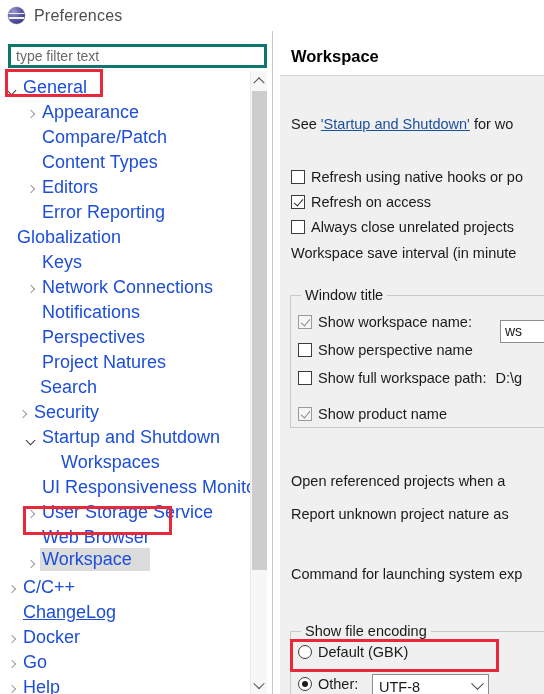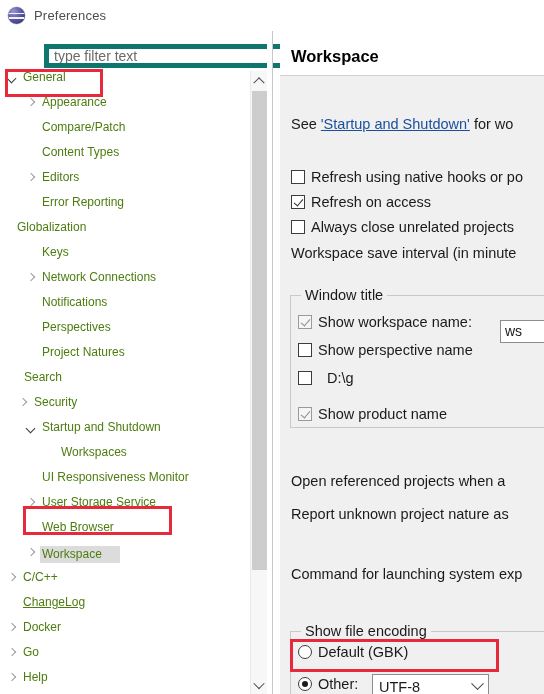--- a/index.html
+++ b/index.html
@@ -40,65 +40,64 @@
     content: "";
     position: absolute;
     left: 1px; right: 1px;
     height: 1.6px;
     background: #f2f1f8;
   }
   #pref-icon::before { top: 5.5px; }
   #pref-icon::after  { top: 10px; }
   #title-text {
     margin-left: 9px;
-    font-size: 13px;
+    font-size: 16px;
     color: #4e4e52;
     letter-spacing: 0.2px;
   }
 
   
   #left-panel {
     position: absolute;
     left: 0; top: 31px;
     width: 273px;
     height: 663px;
     background: #ffffff;
     box-sizing: border-box;
   }
   #filter-input {
     position: absolute;
     left: 8px; top: 13px;
     width: 259px; height: 24px;
     box-sizing: border-box;
-    border: 5px solid #0f766e;
+    border: 3px solid #0f766e;
     background: #ffffff;
     font-family: "Liberation Sans", sans-serif;
     font-size: 14px;
     color: #555;
     padding: 4px 5px;
     outline: none;
-    margin-left: 36px;
   }
   #filter-input::placeholder { color: #6a6a6a; opacity: 1; }
 
   #tree {
     position: absolute;
     left: 0; top: 40px;
     width: 250px;
     height: 623px;
     overflow: hidden;
   }
   .tree-row {
     position: relative;
     height: 25px;
     display: flex;
-    align-items: flex-start;
-    white-space: nowrap;
-    font-size: 12px;
-    color: #4d7c0f;
+    align-items: flex-end;
+    white-space: nowrap;
+    font-size: 18px;
+    color: #1d4ed8;
   }
   .twisty {
     width: 13px; height: 13px;
     flex: 0 0 auto;
     position: relative;
     margin-right: 4px;
   }
   .twisty.closed::before {
     content: "";
     position: absolute;
@@ -393,21 +392,21 @@
         <span class="tree-label">Notifications</span>
       </div>
       <div class="tree-row" style="padding-left: 25px;">
         <span class="twisty none"></span>
         <span class="tree-label">Perspectives</span>
       </div>
       <div class="tree-row" style="padding-left: 25px;">
         <span class="twisty none"></span>
         <span class="tree-label">Project Natures</span>
       </div>
-      <div class="tree-row" style="padding-left: 7px;">
+      <div class="tree-row" style="padding-left: 23px;">
         <span class="twisty none"></span>
         <span class="tree-label">Search</span>
       </div>
       <div class="tree-row" style="padding-left: 17px;">
         <span class="twisty closed"></span>
         <span class="tree-label">Security</span>
       </div>
       <div class="tree-row" style="padding-left: 25px;">
         <span class="twisty open"></span>
         <span class="tree-label">Startup and Shutdown</span>
@@ -499,20 +498,21 @@
     <div class="g-chk-row" style="top:18px">
       <span class="chk checked disabled"></span>
       <span>Show workspace name:</span>
     </div>
     <div class="g-chk-row" style="top:46px">
       <span class="chk"></span>
       <span>Show perspective name</span>
     </div>
     <div class="g-chk-row" style="top:74px">
       <span class="chk"></span>
+      <span>Show full workspace path:</span>
       <span style="margin-left:9px">D:\g</span>
     </div>
     <div class="g-chk-row" style="top:110px">
       <span class="chk checked disabled"></span>
       <span>Show product name</span>
     </div>
   </div>
 
   <div id="ws-name-field">ws</div>
 

